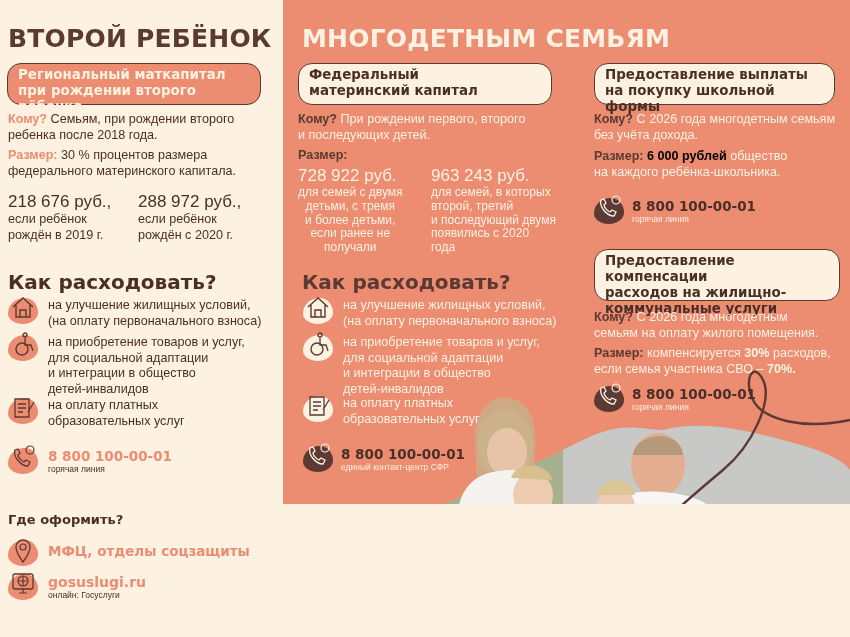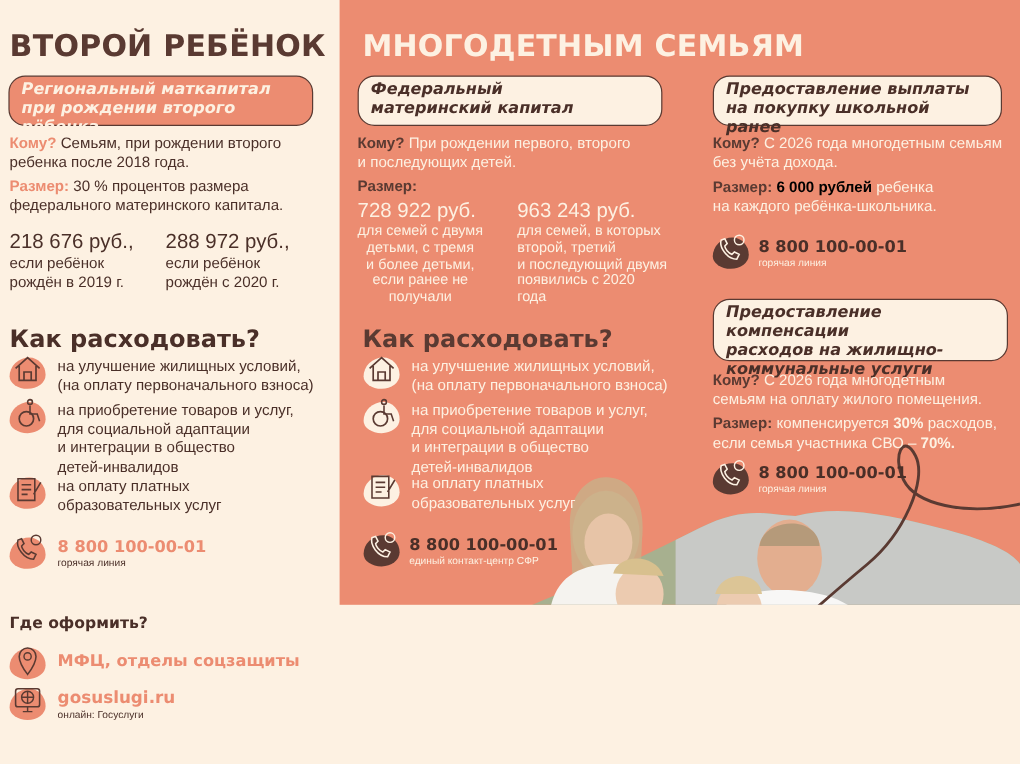--- a/index.html
+++ b/index.html
@@ -6,21 +6,21 @@
   html, body { width: 850px; height: 637px; overflow: hidden; }
   body { font-family: "Liberation Sans", "DejaVu Sans", sans-serif; position: relative; background: #fdf1e2; }
 
   .left { position: absolute; left: 0; top: 0; width: 283px; height: 637px; background: #fdf1e2; }
   .right { position: absolute; left: 283px; top: 0; width: 567px; height: 504px; background: #ec8c71; overflow: hidden; }
 
   .big-title { position: absolute; font-family: "DejaVu Sans", sans-serif; font-weight: bold; font-size: 25px; letter-spacing: 0.2px; }
   .lt-title { left: 8px; top: 24px; color: #5a3a32; }
   .rt-title { left: 19px; top: 24px; color: #fdf1e2; }
 
-  .pill { position: absolute; border-radius: 14px; border: 1.6px solid #5a3a32; font-family: "DejaVu Sans", sans-serif; font-weight: bold; font-size: 13.4px; line-height: 16px; padding: 3px 10px; font-style: italic; }
+  .pill { position: absolute; border-radius: 14px; border: 1.6px solid #5a3a32; font-family: "DejaVu Sans", sans-serif; font-weight: bold; font-size: 13.4px; line-height: 16px; padding: 3px 10px; }
   .pill.orange { background: #ec8c71; color: #fdf1e2; border-left-color: #5a3a32; }
   .pill.cream { background: #fdf1e2; color: #4a2f28; }
 
   .txt { position: absolute; font-size: 12.6px; line-height: 15.5px; }
   .dark { color: #4a2f28; }
   .cream-t { color: #fdf1e2; }
   .acc { color: #ec8c71; font-weight: bold; }
   .lbl-dark { color: #5a3a32; font-weight: bold; }
   .amount { position: absolute; font-weight: normal; font-size: 17px; }
 
@@ -282,31 +282,31 @@
         </svg>
     </div>
     <div style="margin-left:8px;">
       <div class="phone-num" style="color:#4a2f28;">8 800 100-00-01</div>
       <div class="phone-sub cream-t">единый контакт-центр СФР</div>
     </div>
   </div>
 
   <div class="pill cream" style="left:311px; top:63px; width:241px; height:42px;">
     <div>Предоставление выплаты</div>
-    <div>на покупку школьной ранее</div>
+    <div>на покупку школьной формы</div>
   </div>
   <div class="txt cream-t" style="left:311px; top:112px; width:250px;">
     <span class="lbl-dark">Кому?</span>
     <span>С 2026 года многодетным семьям</span><br>
     <span>без учёта дохода.</span>
   </div>
   <div class="txt cream-t" style="left:311px; top:149px; width:250px;">
     <span class="lbl-dark">Размер:</span>
     <b style="color:#000000;">6 000 рублей</b>
-    <span>ребенка</span><br>
+    <span>общество</span><br>
     <span>на каждого ребёнка-школьника.</span>
   </div>
   <div class="item" style="left:311px; top:198px;">
     <div class="blob brown">
       <svg width="26" height="26" viewBox="0 0 26 26">
           <path d="M5 6 C3 12 10 22 18 22 L20 18 L16 16 L14 18 C11 17 8 13 8 11 L10 9 L8 5 Z" fill="none" stroke="#fdf1e2" stroke-width="1.3"></path>
           <circle cx="20" cy="6" r="4" fill="none" stroke="#fdf1e2" stroke-width="1.2"></circle>
         </svg>
     </div>
     <div style="margin-left:8px;">

